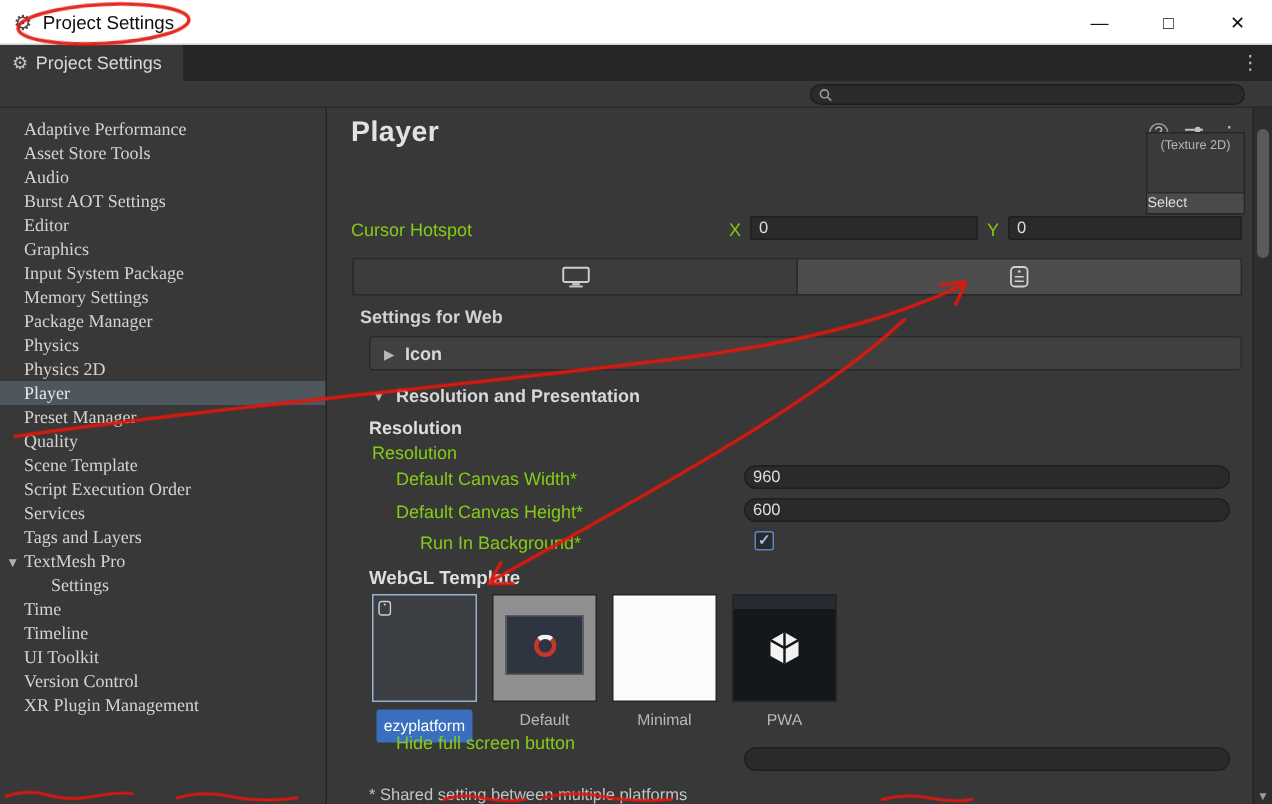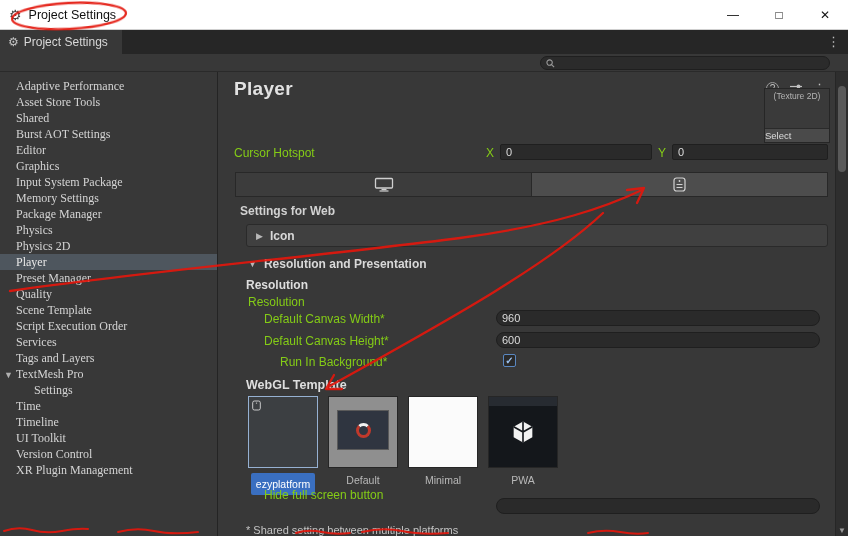--- a/index.html
+++ b/index.html
@@ -147,21 +147,21 @@
       </svg>
       <input placeholder="" style="">
     </div>
   </div>
 
   <div class="content">
 
     <div class="sidebar">
       <div class="side-item">Adaptive Performance</div>
       <div class="side-item">Asset Store Tools</div>
-      <div class="side-item">Shared</div>
+      <div class="side-item">Audio</div>
       <div class="side-item">Burst AOT Settings</div>
       <div class="side-item">Editor</div>
       <div class="side-item">Graphics</div>
       <div class="side-item">Input System Package</div>
       <div class="side-item">Memory Settings</div>
       <div class="side-item">Package Manager</div>
       <div class="side-item">Physics</div>
       <div class="side-item">Physics 2D</div>
       <div class="side-item selected">Player</div>
       <div class="side-item">Preset Manager</div>

